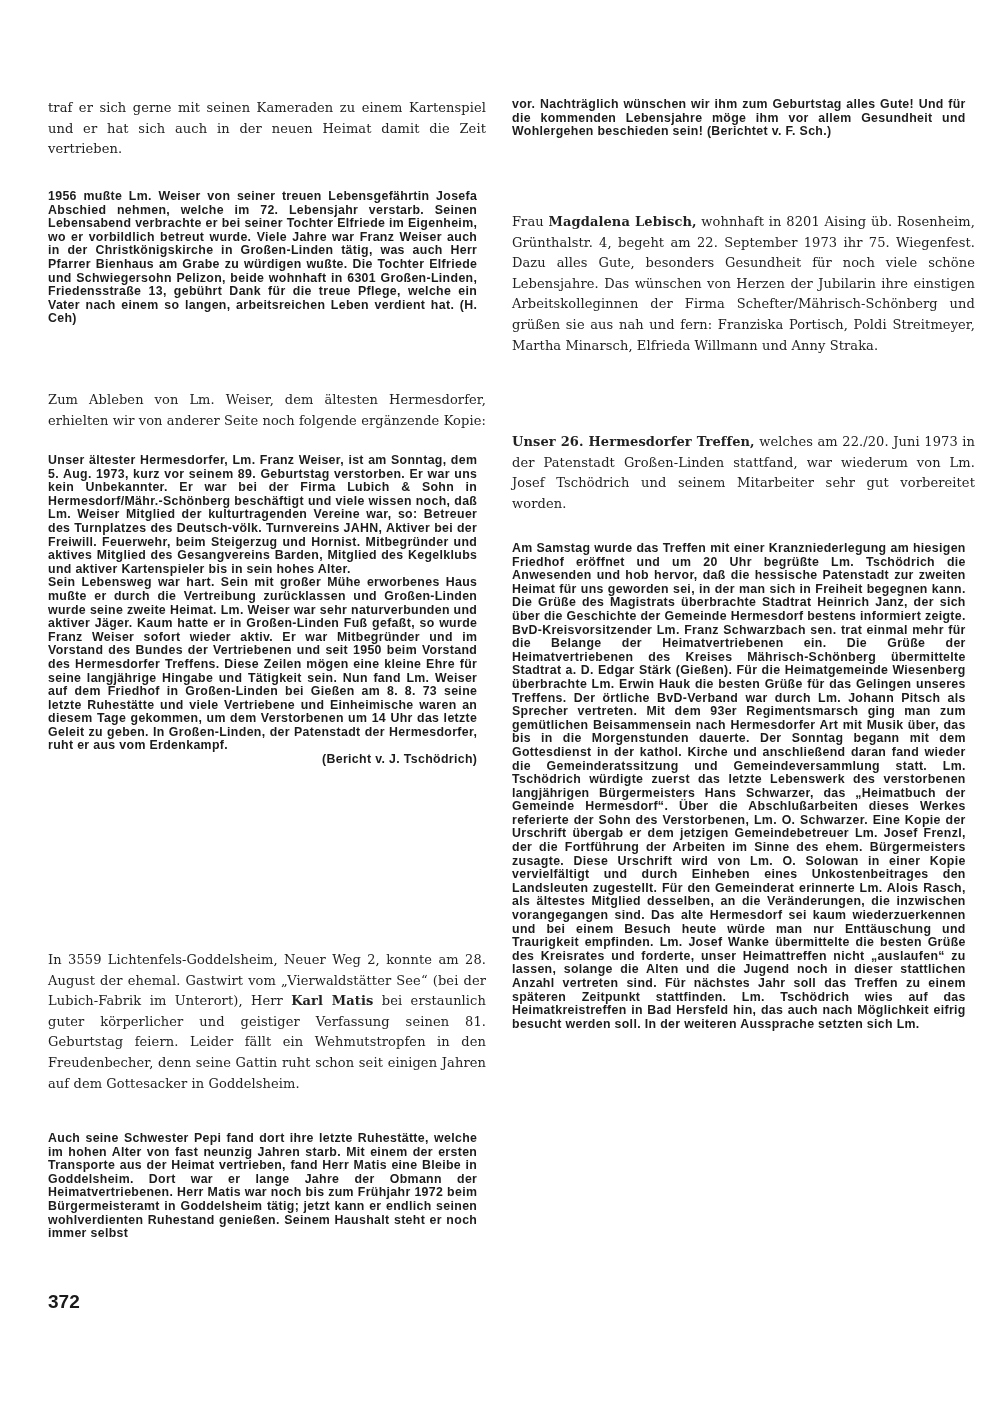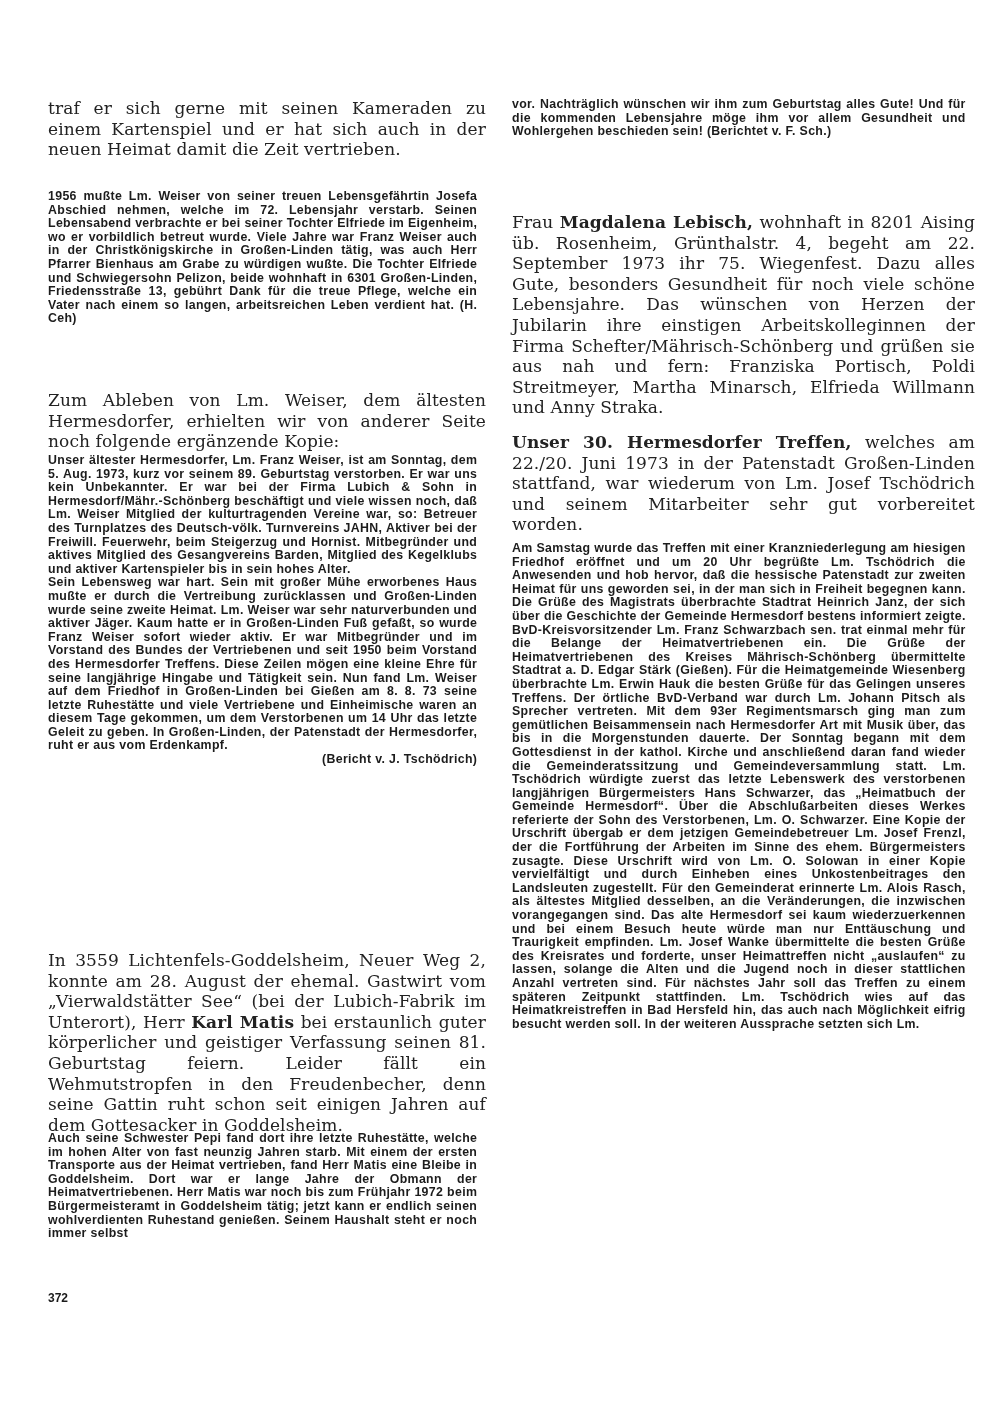--- a/index.html
+++ b/index.html
@@ -2,36 +2,36 @@
 <html><head>
   <meta charset="utf-8">
   <style>
     html, body { margin: 0; padding: 0; background: #ffffff; }
     body { width: 1000px; height: 1413px; position: relative; overflow: hidden; color: #1a1a1a; }
     .col { position: absolute; top: 98px; }
     .col-left { left: 48px; width: 438px; }
     .col-right { left: 512px; width: 463px; }
     .big {
       font-family: "DejaVu Serif", "Liberation Serif", serif;
-      font-size: 17px; line-height: 20.6px; text-align: justify; hyphens: manual;
+      font-size: 13px; line-height: 20.6px; text-align: justify; hyphens: manual;
       margin: 0; letter-spacing: 0.1px; color: #222;
     }
     .small {
       font-family: "Liberation Sans", "DejaVu Sans", sans-serif;
       font-size: 12.6px; line-height: 13.6px; text-align: justify; margin: 0;
       font-weight: bold; letter-spacing: 0.35px; color: #1c1c1c;
       transform: scaleX(0.98); transform-origin: left top;
     }
     .small p { margin: 0; }
     .block { position: absolute; left: 0; right: 0; }
     b.name { font-weight: bold; }
     .right-align { text-align: right; }
     .pagenum {
       position: absolute; left: 48px; top: 1291px;
-      font-family: "Liberation Sans", "DejaVu Sans", sans-serif; font-weight: bold; font-size: 12px; color: #1a1a1a;
+      font-family: "Liberation Sans", "DejaVu Sans", sans-serif; font-weight: bold; font-size: 19px; color: #1a1a1a;
     }
   </style>
 </head>
 <body>
 
 <div class="col col-left">
   <div class="block" style="top:0px;">
     <p class="big">traf er sich gerne mit seinen Kameraden zu einem Kartenspiel und er hat sich auch in der neuen Heimat damit die Zeit vertrieben.</p>
   </div>
 
@@ -61,21 +61,21 @@
 <div class="col col-right">
   <div class="block small" style="top:0px;">
     <p>vor. Nachträglich wünschen wir ihm zum Geburtstag alles Gute! Und für die kommenden Lebensjahre möge ihm vor allem Gesundheit und Wohlergehen beschieden sein! (Berichtet v. F. Sch.)</p>
   </div>
 
   <div class="block" style="top:82px;margin-top:32px;">
     <p class="big"><span>Frau </span><b class="name">Magdalena Lebisch,</b><span> wohnhaft in 8201 Aising üb. Rosenheim, Grünthalstr. 4, begeht am 22. September 1973 ihr 75. Wiegenfest. Dazu alles Gute, besonders Gesundheit für noch viele schöne Lebensjahre. Das wünschen von Herzen der Jubilarin ihre einstigen Arbeitskolleginnen der Firma Schefter/Mährisch-Schönberg und grüßen sie aus nah und fern: Franziska Portisch, Poldi Streitmeyer, Martha Minarsch, Elfrieda Willmann und Anny Straka.</span></p>
   </div>
 
   <div class="block" style="top:334px;">
-    <p class="big"><b class="name">Unser 30. Hermesdorfer Treffen,</b><span> welches am 22./20. Juni 1973 in der Patenstadt Großen-Linden stattfand, war wiederum von Lm. Josef Tschödrich und seinem Mitarbeiter sehr gut vorbereitet worden.</span></p>
+    <p class="big"><b class="name">Unser 26. Hermesdorfer Treffen,</b><span> welches am 22./20. Juni 1973 in der Patenstadt Großen-Linden stattfand, war wiederum von Lm. Josef Tschödrich und seinem Mitarbeiter sehr gut vorbereitet worden.</span></p>
   </div>
 
   <div class="block small" style="top:444px;">
     <p>Am Samstag wurde das Treffen mit einer Kranzniederlegung am hiesigen Friedhof eröffnet und um 20 Uhr begrüßte Lm. Tschödrich die Anwesenden und hob hervor, daß die hessische Patenstadt zur zweiten Heimat für uns geworden sei, in der man sich in Freiheit begegnen kann. Die Grüße des Magistrats überbrachte Stadtrat Heinrich Janz, der sich über die Geschichte der Gemeinde Hermesdorf bestens informiert zeigte. BvD-Kreisvorsitzender Lm. Franz Schwarzbach sen. trat einmal mehr für die Belange der Heimatvertriebenen ein. Die Grüße der Heimatvertriebenen des Kreises Mährisch-Schönberg übermittelte Stadtrat a. D. Edgar Stärk (Gießen). Für die Heimatgemeinde Wiesenberg überbrachte Lm. Erwin Hauk die besten Grüße für das Gelingen unseres Treffens. Der örtliche BvD-Verband war durch Lm. Johann Pitsch als Sprecher vertreten. Mit dem 93er Regimentsmarsch ging man zum gemütlichen Beisammensein nach Hermesdorfer Art mit Musik über, das bis in die Morgenstunden dauerte. Der Sonntag begann mit dem Gottesdienst in der kathol. Kirche und anschließend daran fand wieder die Gemeinderatssitzung und Gemeindeversammlung statt. Lm. Tschödrich würdigte zuerst das letzte Lebenswerk des verstorbenen langjährigen Bürgermeisters Hans Schwarzer, das „Heimatbuch der Gemeinde Hermesdorf“. Über die Abschlußarbeiten dieses Werkes referierte der Sohn des Verstorbenen, Lm. O. Schwarzer. Eine Kopie der Urschrift übergab er dem jetzigen Gemeindebetreuer Lm. Josef Frenzl, der die Fortführung der Arbeiten im Sinne des ehem. Bürgermeisters zusagte. Diese Urschrift wird von Lm. O. Solowan in einer Kopie vervielfältigt und durch Einheben eines Unkostenbeitrages den Landsleuten zugestellt. Für den Gemeinderat erinnerte Lm. Alois Rasch, als ältestes Mitglied desselben, an die Veränderungen, die inzwischen vorangegangen sind. Das alte Hermesdorf sei kaum wiederzuerkennen und bei einem Besuch heute würde man nur Enttäuschung und Traurigkeit empfinden. Lm. Josef Wanke übermittelte die besten Grüße des Kreisrates und forderte, unser Heimattreffen nicht „auslaufen“ zu lassen, solange die Alten und die Jugend noch in dieser stattlichen Anzahl vertreten sind. Für nächstes Jahr soll das Treffen zu einem späteren Zeitpunkt stattfinden. Lm. Tschödrich wies auf das Heimatkreistreffen in Bad Hersfeld hin, das auch nach Möglichkeit eifrig besucht werden soll. In der weiteren Aussprache setzten sich Lm.</p>
   </div>
 </div>
 
 <div class="pagenum">372</div>
 
 </body></html>

